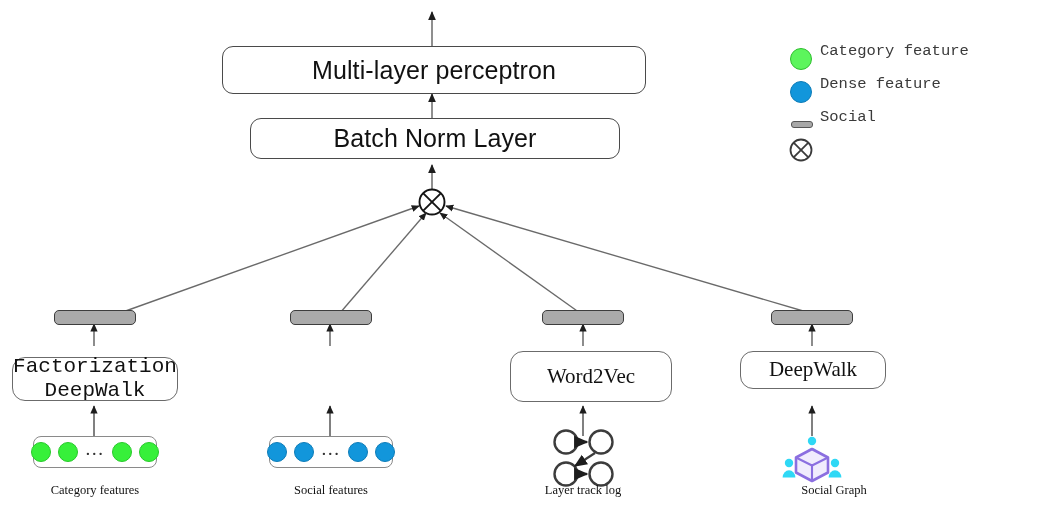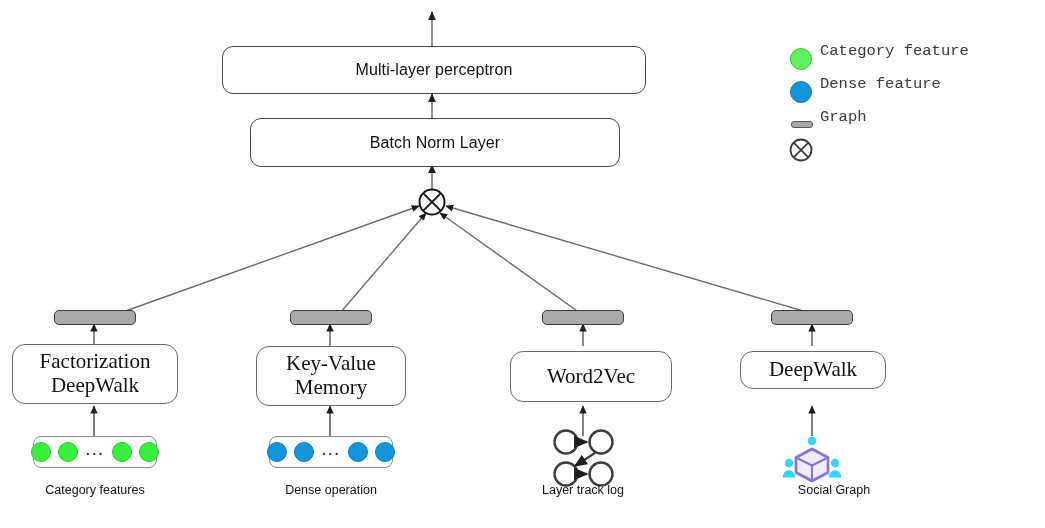--- a/index.html
+++ b/index.html
@@ -11,21 +11,21 @@
   #canvas{position:relative;width:1045px;height:528px;background:#fff;}
 
   
   .stage-box{
     position:absolute;
     border:1.6px solid #4a4a4a;
     border-radius:11px;
     background:#fff;
     display:flex;align-items:center;justify-content:center;
     font-family:"Liberation Sans",sans-serif;
-    font-size:16px;
+    font-size:25px;
     color:#111;
     letter-spacing:.1px;
     box-sizing:border-box;
   }
 
   
   .module-box{
     position:absolute;
     border:1.3px solid #6b6b6b;
     border-radius:13px;
@@ -70,21 +70,21 @@
   .ellipsis{
     font-family:"Liberation Serif",serif;
     font-size:19px;color:#333;letter-spacing:1.5px;
     line-height:0;padding-bottom:6px;
     flex:0 0 auto;
   }
 
   
   .caption{
     position:absolute;
-    font-family:Liberation Sans, sans-serif;
+    font-family:Liberation Serif, serif;
     font-size:12.5px;
     color:#111;
     text-align:center;
     white-space:nowrap;
   }
 
   
   #legend{position:absolute;left:790px;top:42px;width:250px;}
   .legend-row{
     display:flex;
@@ -190,42 +190,36 @@
       <circle cx="801" cy="150" r="10.5" fill="#fff" stroke="#3a3a3a" stroke-width="1.8"></circle>
       <line x1="793.6" y1="142.6" x2="808.4" y2="157.4" stroke="#3a3a3a" stroke-width="1.8"></line>
       <line x1="808.4" y1="142.6" x2="793.6" y2="157.4" stroke="#3a3a3a" stroke-width="1.8"></line>
     </g>
   </svg>
 
   <div class="stage-box" style="left:222px;top:46px;width:424px;height:48px;">
     <span>Multi-layer perceptron</span>
   </div>
 
-  <div class="stage-box" style="left:250px;top:118px;width:370px;height:49px;">
+  <div class="stage-box" style="left:250px;top:118px;width:370px;height:41px;">
     <span>Batch Norm Layer</span>
   </div>
 
   <div class="vec-bar" style="left:54px;top:310px;width:82px;"></div>
   <div class="vec-bar" style="left:290px;top:310px;width:82px;"></div>
   <div class="vec-bar" style="left:542px;top:310px;width:82px;"></div>
   <div class="vec-bar" style="left:771px;top:310px;width:82px;"></div>
 
-  <div class="module-box" style="left:12px;top:344px;width:166px;height:60px;">
+  <div class="module-box" style="left:12px;top:357px;width:166px;height:44px;font-family:Liberation Mono, monospace;">
     <div>
       <div>Factorization</div>
       <div>DeepWalk</div>
     </div>
   </div>
 
-  <div class="module-box" style="left:256px;top:346px;width:150px;height:60px;">
-    <div>
-      <div>Key-Value</div>
-      <div>Memory</div>
-    </div>
-  </div>
 
   <div class="module-box" style="left:510px;top:351px;width:162px;height:51px;">
     <span>Word2Vec</span>
   </div>
 
   <div class="module-box" style="left:740px;top:351px;width:146px;height:38px;">
     <span>DeepWalk</span>
   </div>
 
   <div class="feat-box" style="left:33px;top:436px;width:124px;">
@@ -238,21 +232,21 @@
 
   <div class="feat-box" style="left:269px;top:436px;width:124px;">
     <span class="dot blue"></span>
     <span class="dot blue"></span>
     <span class="ellipsis">…</span>
     <span class="dot blue"></span>
     <span class="dot blue"></span>
   </div>
 
   <div class="caption" style="left:0px;top:483px;width:190px;">Category features</div>
-  <div class="caption" style="left:236px;top:483px;width:190px;">Dense operation</div>
+  <div class="caption" style="left:236px;top:483px;width:190px;">Social features</div>
   <div class="caption" style="left:488px;top:483px;width:190px;">Layer track log</div>
   <div class="caption" style="left:739px;top:483px;width:190px;">Social Graph</div>
 
   <div id="legend">
 
     <div class="legend-row">
       <span class="legend-mark">
         <span class="lg-dot green"></span>
       </span>
       <span class="legend-label">Category feature</span>
@@ -262,19 +256,19 @@
       <span class="legend-mark">
         <span class="lg-dot blue"></span>
       </span>
       <span class="legend-label">Dense feature</span>
     </div>
 
     <div class="legend-row">
       <span class="legend-mark">
         <span class="lg-bar"></span>
       </span>
-      <span class="legend-label">Graph</span>
+      <span class="legend-label">Social</span>
     </div>
 
 
   </div>
 
 </div>
 
 </body></html>

